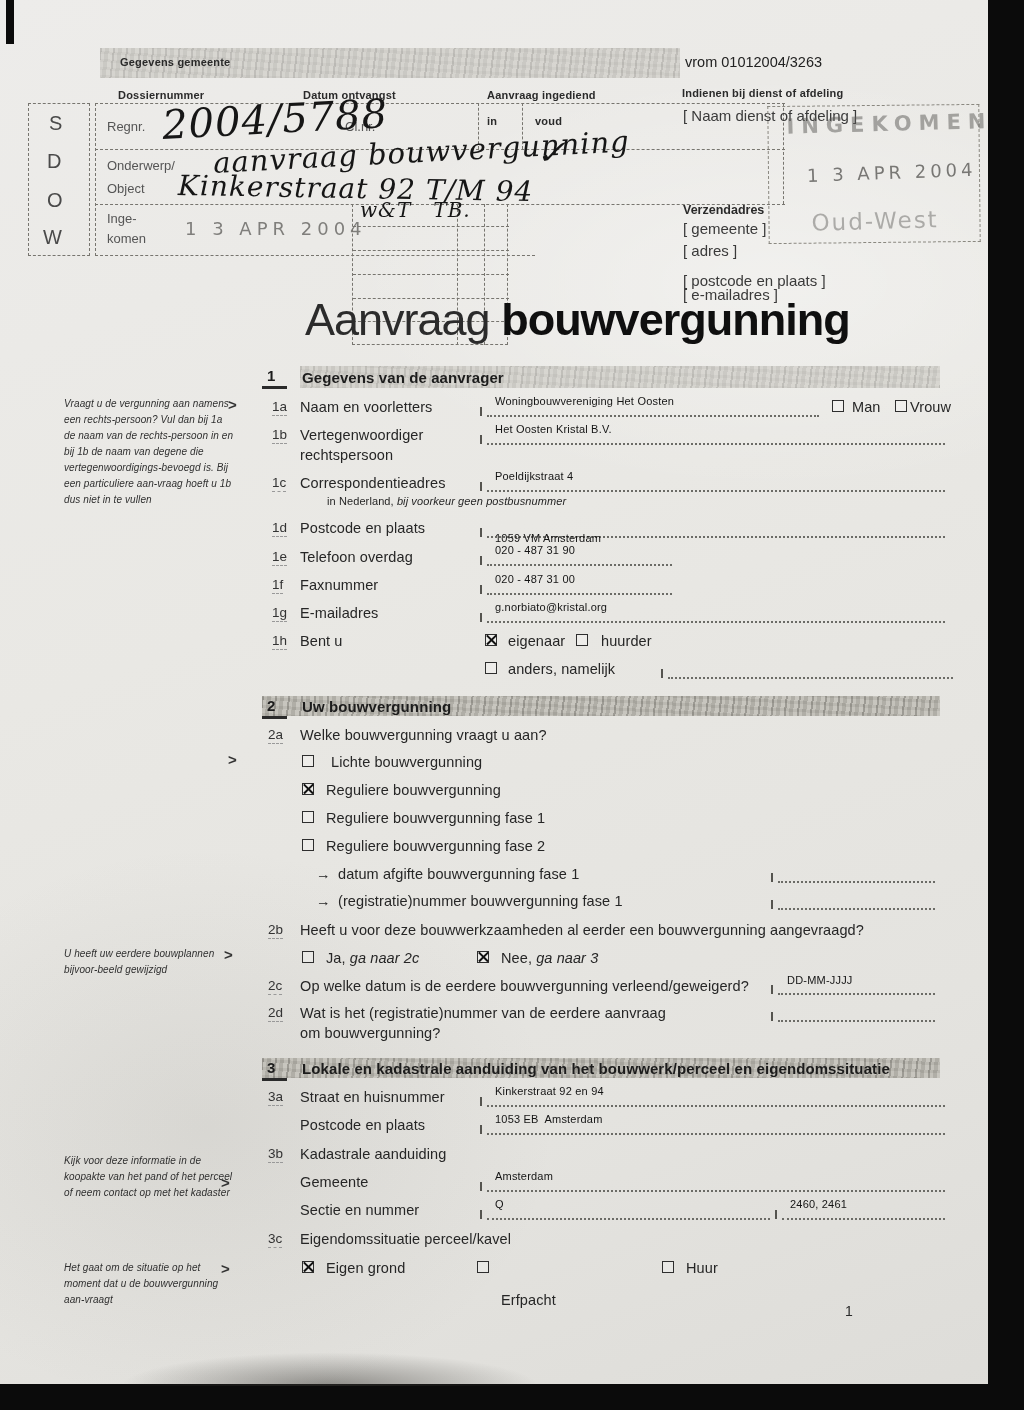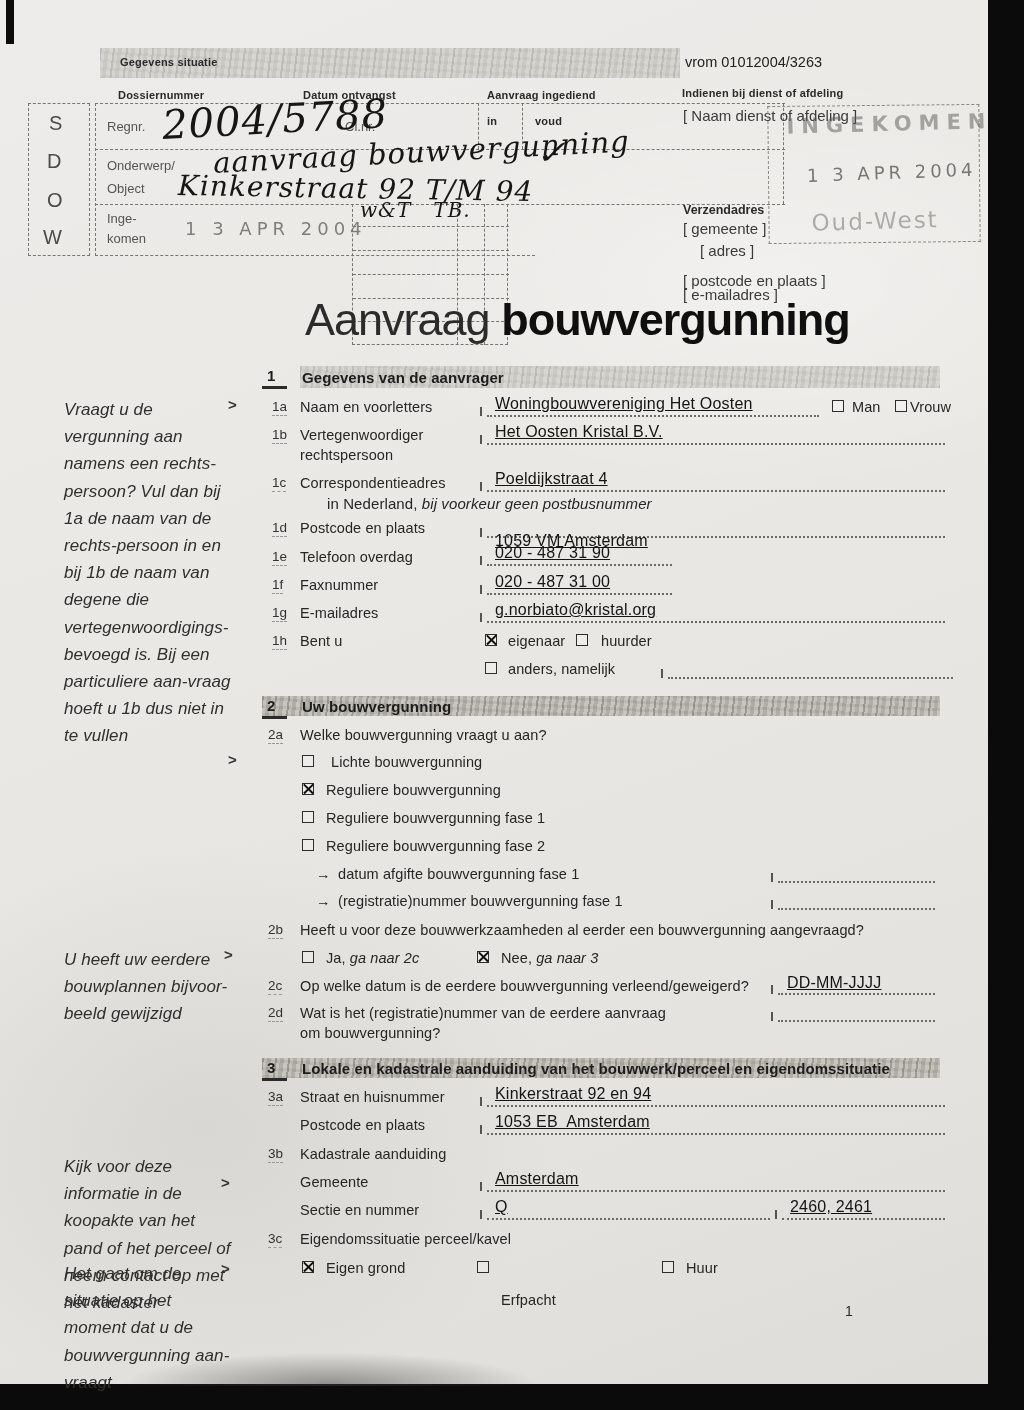--- a/index.html
+++ b/index.html
@@ -21,58 +21,58 @@
     background-color:#c6c4bd;
     background-image:
       repeating-linear-gradient(97deg, rgba(90,88,82,.38) 0 2px, rgba(190,188,180,.25) 2px 5px, rgba(130,128,120,.32) 5px 9px, rgba(205,203,196,.22) 9px 13px),
       repeating-linear-gradient(3deg, rgba(110,108,100,.18) 0 3px, rgba(0,0,0,0) 3px 8px);
   }
   .noise-bar.light { opacity:.55; }
   
   .h-small { font-weight:bold; font-size:11px; color:#2a2a2a; letter-spacing:.2px; }
   .lbl { font-size:14.5px; color:#262626; letter-spacing:.1px; }
   .fid { font-size:13.5px; color:#333; border-bottom:1px dashed #999; padding-bottom:1px; }
-  .val { font-size:16px; color:#141414; white-space:pre; letter-spacing:.2px;text-decoration:underline; }
+  .val { font-size:11px; color:#141414; white-space:pre; letter-spacing:.2px; }
   .bracket { font-size:15px; color:#3a3a3a; }
   .gray-lbl { font-size:13px; color:#555; }
   
   .dotline { border-bottom:2px dotted #6b6b66; }
   .dotline::before { content:""; position:absolute; left:-7px; bottom:-1px; width:2px; height:9px; background:#55544f; }
   
   .cb { position:absolute; width:12px; height:12px; border:1.6px solid #2e2e2e; background:rgba(255,255,255,.25); }
   .cb.checked::before, .cb.checked::after {
     content:""; position:absolute; left:-1px; top:4px; width:13px; height:1.8px; background:#111;
   }
   .cb.checked::before { transform:rotate(45deg); }
   .cb.checked::after  { transform:rotate(-45deg); }
   
   .secnum { font-weight:bold; font-size:15px; color:#1c1c1c; border-bottom:3px solid #2a2a2a; padding:0 12px 2px 5px; }
   .sectitle { font-weight:bold; font-size:15px; color:#1c1c1c; letter-spacing:.1px; }
   
   .hw { font-family:"DejaVu Serif", serif; font-style:italic; color:#161616; letter-spacing:1px; }
   .stamp { font-family:"DejaVu Sans", sans-serif; color:#5c5b58; }
-  .mnote { font-style:italic; font-size:17px; line-height:1.6; color:#2f2f2f; width:170px; letter-spacing:.1px; }
+  .mnote { font-style:italic; font-size:10px; line-height:1.6; color:#2f2f2f; width:170px; letter-spacing:.1px; }
   .marker { font-size:15px; font-weight:bold; color:#333; }
   .dashbox { border:1.5px dashed #77756f; }
   .dashline-h { border-top:1.5px dashed #77756f; }
   .dashline-v { border-left:1.5px dashed #77756f; }
   .it { font-style:italic; }
 </style>
 </head>
 <body>
 
 <div id="page">
 
   <div class="abs edge" style="left:988px;top:0;width:36px;height:1410px;"></div>
   <div class="abs edge" style="left:0;top:1384px;width:1024px;height:26px;"></div>
   <div class="abs edge" style="left:6px;top:0;width:8px;height:44px;"></div>
   <div class="abs" style="left:120px;top:1352px;width:420px;height:34px;background:radial-gradient(ellipse at 50% 100%, rgba(60,58,54,.5), rgba(0,0,0,0) 70%);"></div>
 
   <div class="abs noise-bar light" style="left:100px;top:48px;width:580px;height:30px;"></div>
-  <div class="abs h-small" style="left:120px;top:56px;">Gegevens situatie</div>
+  <div class="abs h-small" style="left:120px;top:56px;">Gegevens gemeente</div>
   <div class="abs" style="left:685px;top:54px;font-size:14.5px;color:#222;">vrom 01012004/3263</div>
 
   <div class="abs h-small" style="left:118px;top:89px;">Dossiernummer</div>
   <div class="abs h-small" style="left:303px;top:89px;">Datum ontvangst</div>
   <div class="abs h-small" style="left:487px;top:89px;">Aanvraag ingediend</div>
   <div class="abs h-small" style="left:682px;top:87px;">Indienen bij dienst of afdeling</div>
 
   <div class="abs dashbox" style="left:28px;top:103px;width:62px;height:153px;">
     <div class="abs" style="left:20px;top:8px;font-size:20px;color:#4a4a4a;">S</div>
     <div class="abs" style="left:18px;top:46px;font-size:20px;color:#4a4a4a;">D</div>
@@ -112,21 +112,21 @@
 
   <div class="abs hw" style="left:162px;top:96px;font-size:40px;transform:rotate(-3deg);">2004/5788</div>
   <div class="abs hw" style="left:213px;top:135px;font-size:29px;transform:rotate(-3deg);">aanvraag bouwvergunning</div>
   <div class="abs hw" style="left:178px;top:172px;font-size:28px;transform:rotate(1deg);">Kinkerstraat 92 T/M 94</div>
   <div class="abs hw" style="left:360px;top:198px;font-size:20px;white-space:pre;">w&amp;T   TB.</div>
   <div class="abs hw" style="left:540px;top:138px;font-size:26px;transform:rotate(-12deg) scaleX(1.6);">✓</div>
 
   <div class="abs bracket" style="left:683px;top:107px;">[ Naam dienst of afdeling ]</div>
   <div class="abs" style="left:683px;top:203px;font-size:12.5px;font-weight:bold;color:#2a2a2a;">Verzendadres</div>
   <div class="abs bracket" style="left:683px;top:220px;">[ gemeente ]</div>
-  <div class="abs bracket" style="left:683px;top:242px;margin-left:17px;">[ adres ]</div>
+  <div class="abs bracket" style="left:683px;top:242px;">[ adres ]</div>
   <div class="abs bracket" style="left:683px;top:264px;margin-top:8px;">[ postcode en plaats ]</div>
   <div class="abs bracket" style="left:683px;top:286px;">[ e-mailadres ]</div>
 
   <div class="abs dashbox" style="left:768px;top:105px;width:212px;height:138px;transform:rotate(-.6deg);border-color:#8a8880;">
     <div class="abs stamp" style="left:18px;top:6px;font-size:21px;font-weight:bold;letter-spacing:7px;opacity:.5;transform:rotate(-1deg);">INGEKOMEN</div>
     <div class="abs stamp" style="left:38px;top:56px;font-size:18px;letter-spacing:4px;opacity:.8;transform:rotate(-1.5deg);">1 3 APR 2004</div>
     <div class="abs stamp" style="left:42px;top:102px;font-size:23px;letter-spacing:2px;opacity:.45;transform:rotate(-1deg);">Oud-West</div>
   </div>
 
   <div class="abs" style="left:305px;top:294px;font-size:45px;letter-spacing:-1px;">
@@ -169,21 +169,21 @@
   <div class="abs lbl" style="left:910px;top:399px;">Vrouw</div>
 
   <div class="abs fid" style="left:272px;top:427px;">1b</div>
   <div class="abs lbl" style="left:300px;top:427px;">Vertegenwoordiger</div>
   <div class="abs lbl" style="left:300px;top:447px;">rechtspersoon</div>
   <div class="abs dotline" style="left:487px;top:424px;width:458px;height:21px;"></div>
   <div class="abs val" style="left:495px;top:423px;">Het Oosten Kristal B.V.</div>
 
   <div class="abs fid" style="left:272px;top:475px;">1c</div>
   <div class="abs lbl" style="left:300px;top:475px;">Correspondentieadres</div>
-  <div class="abs lbl" style="left:300px;top:495px;font-size:15px;padding-left:27px;">
+  <div class="abs lbl" style="left:300px;top:495px;font-size:11px;padding-left:27px;">
     <span>in Nederland, </span><span class="it">bij voorkeur geen postbusnummer</span>
   </div>
   <div class="abs dotline" style="left:487px;top:471px;width:458px;height:21px;"></div>
   <div class="abs val" style="left:495px;top:470px;">Poeldijkstraat 4</div>
 
   <div class="abs fid" style="left:272px;top:520px;">1d</div>
   <div class="abs lbl" style="left:300px;top:520px;">Postcode en plaats</div>
   <div class="abs dotline" style="left:487px;top:517px;width:458px;height:21px;"></div>
   <div class="abs val" style="left:495px;top:532px;">1059 VM Amsterdam</div>
 

